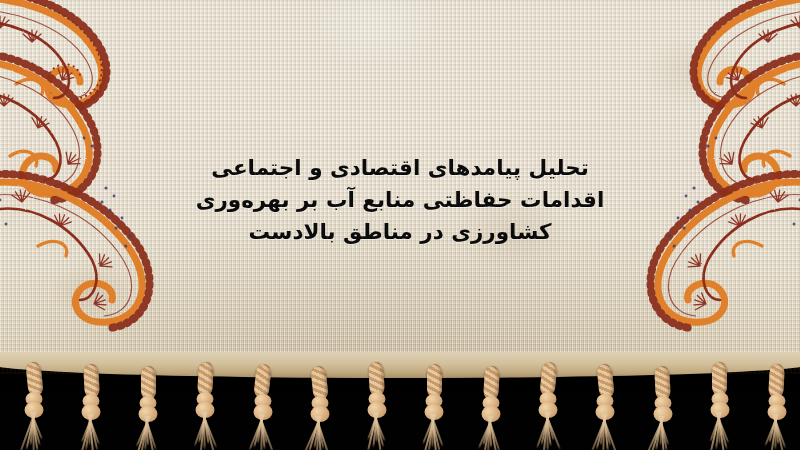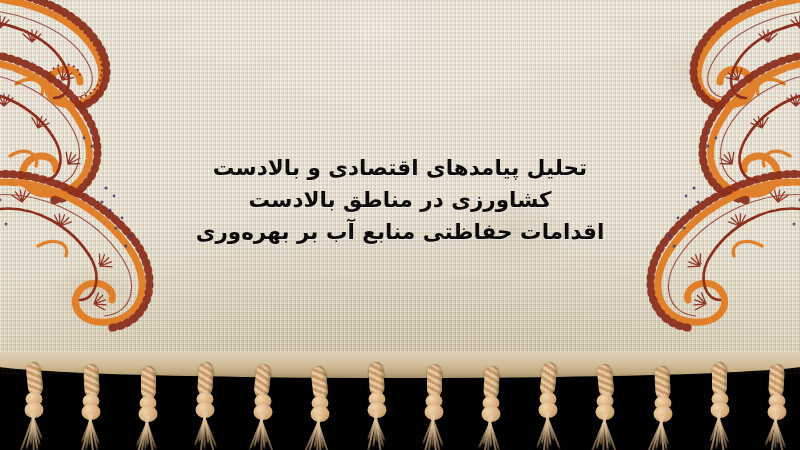--- a/index.html
+++ b/index.html
@@ -384,23 +384,23 @@
           <g fill="none" stroke="#8b2e1f" stroke-width="1.1" opacity=".8">
             <path d="M-28 22 C 36 16, 90 40, 110 72 C 122 92, 116 108, 98 110"></path>
             <path d="M-24 86 C 28 80, 76 104, 96 140 C 112 168, 100 196, 76 198"></path>
             <path d="M10 208 C 60 200, 114 226, 142 264 C 166 296, 156 326, 128 328"></path>
           </g>
         </g>
       </svg>
     </div>
 
     <div class="title-block">
-      <div class="title-line">تحلیل پیامدهای اقتصادی و بالادست</div>
+      <div class="title-line">تحلیل پیامدهای اقتصادی و اجتماعی</div>
+      <div class="title-line">اقدامات حفاظتی منابع آب بر بهره‌وری</div>
       <div class="title-line">کشاورزی در مناطق بالادست</div>
-      <div class="title-line">اقدامات حفاظتی منابع آب بر بهره‌وری</div>
     </div>
   </div>
 
   <div class="cloth-shadow"></div>
 
   <div class="fringe-band">
     <div class="fringe-edge"></div>
     <div id="tassels">
         <div class="tassel" style="left: 24px; top: 10px;">
           <div class="knot" style="transform: rotate(-6deg);"></div>

